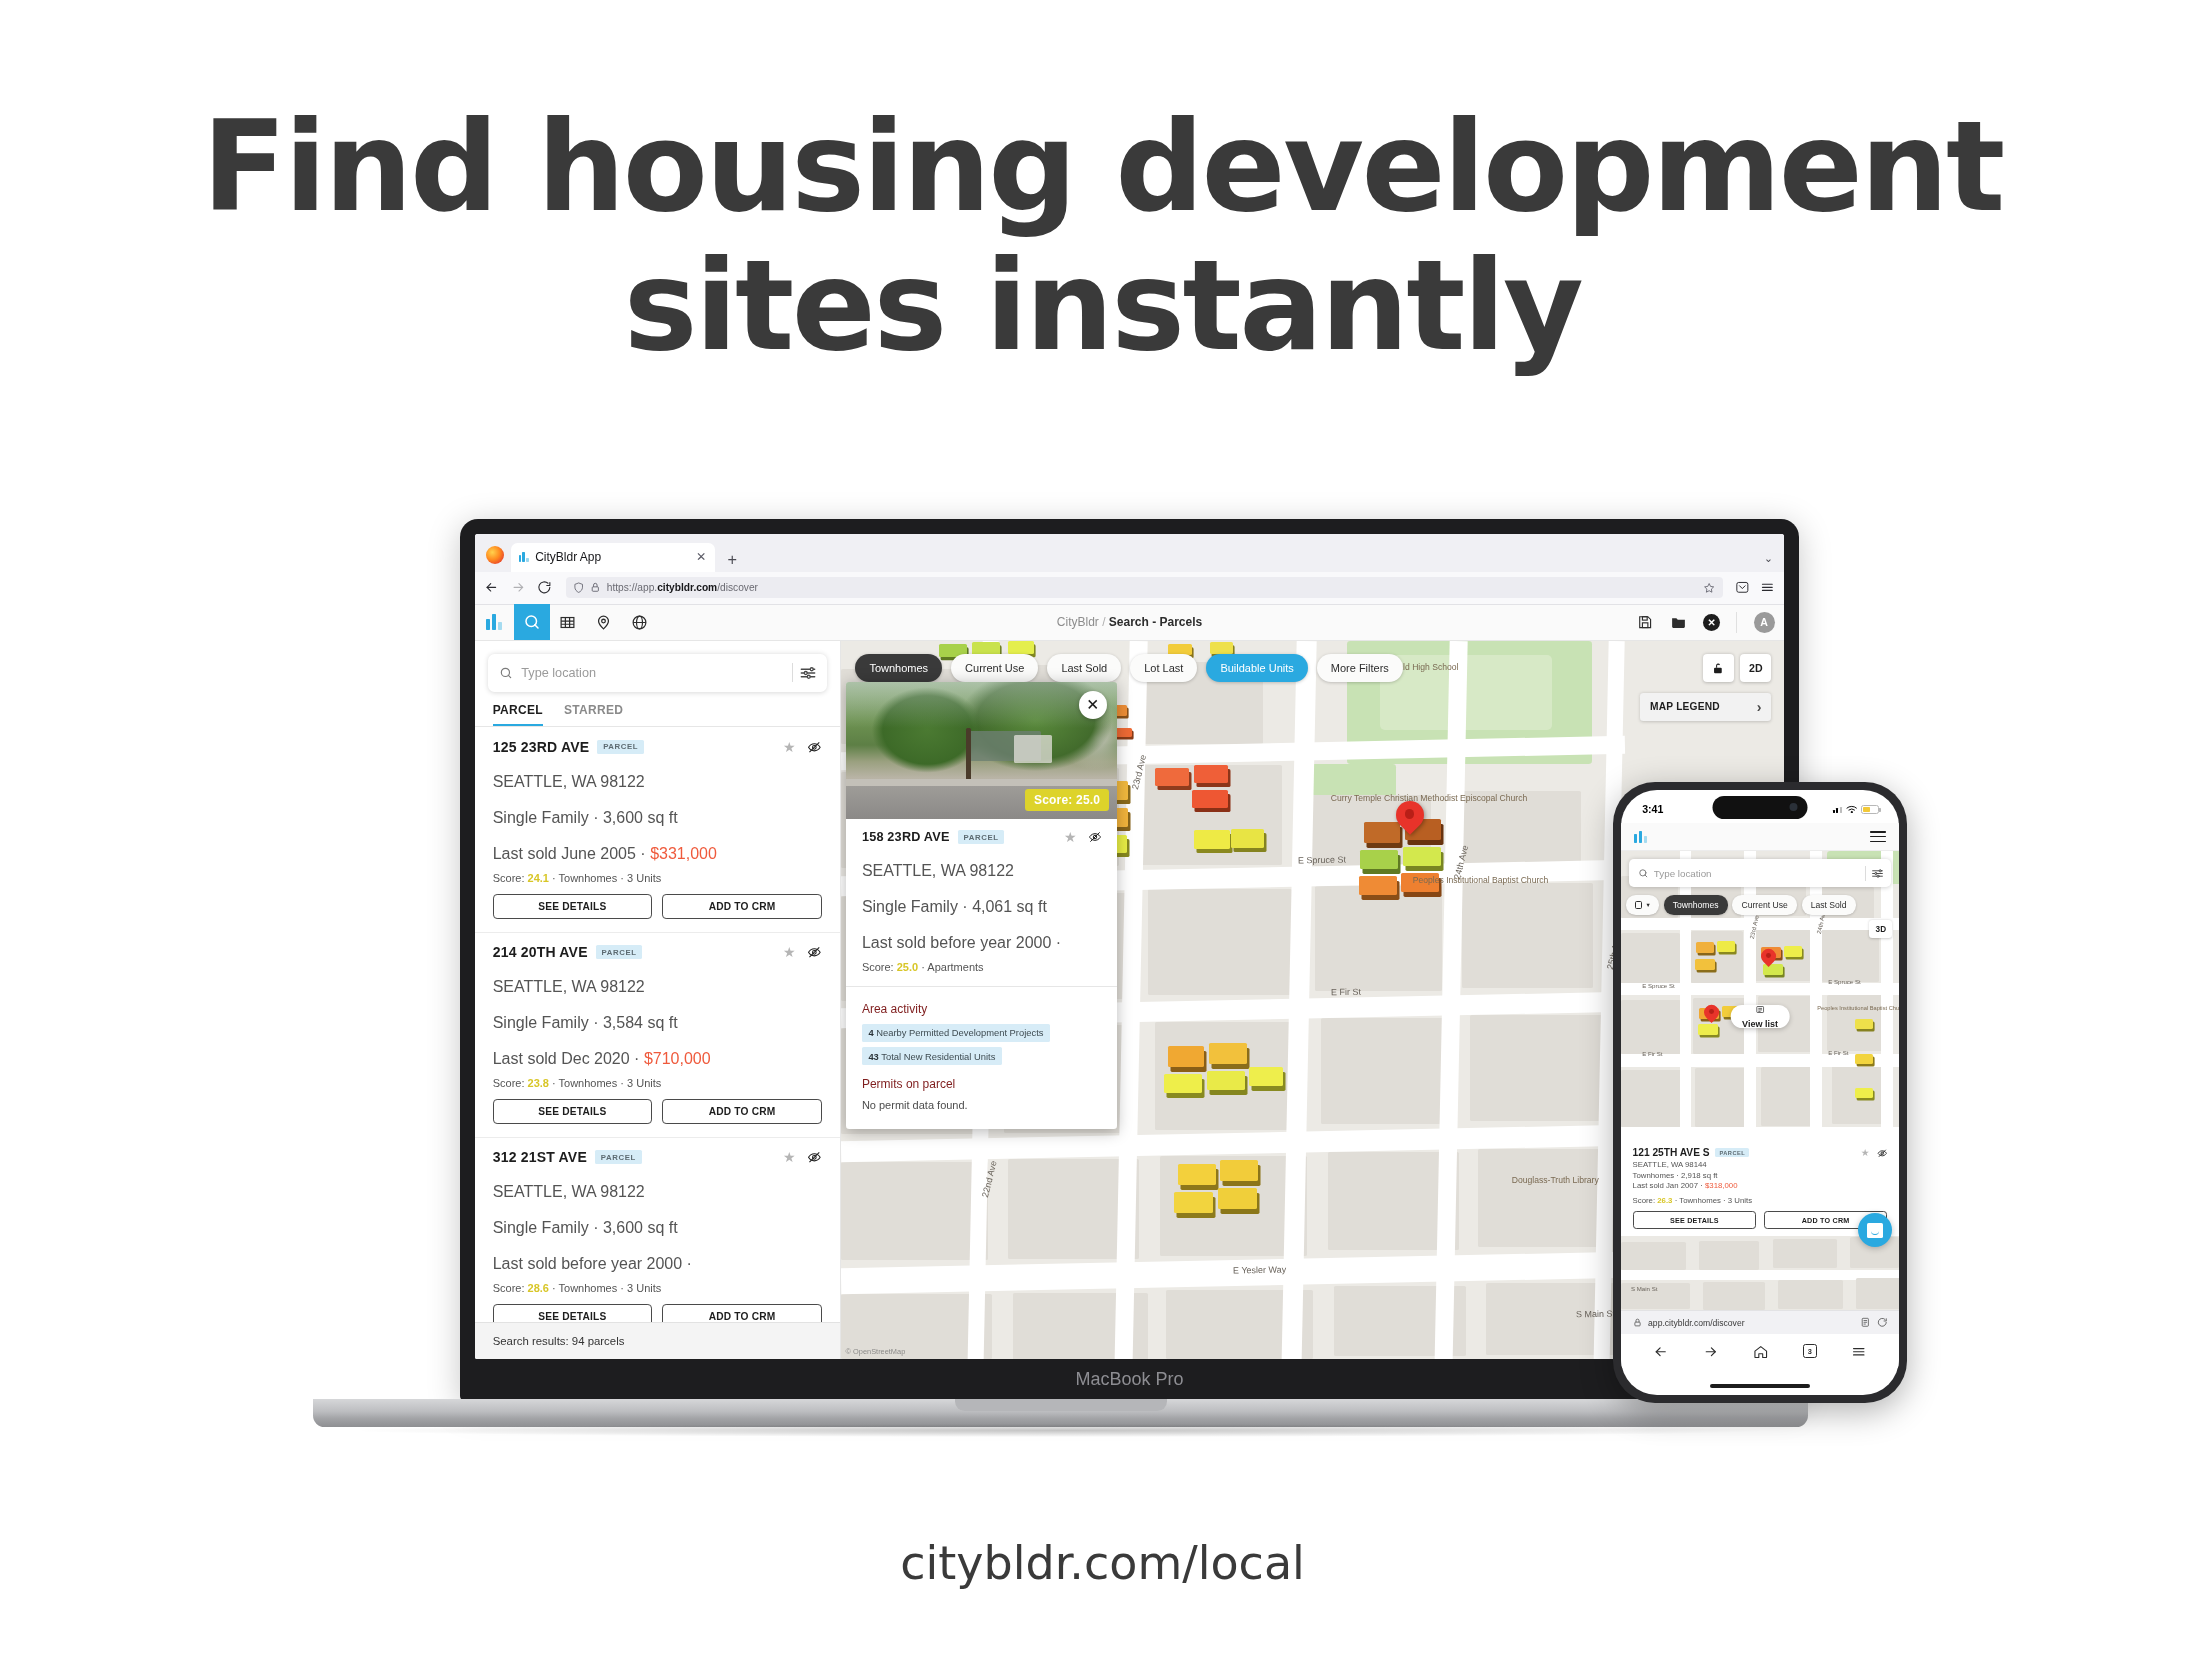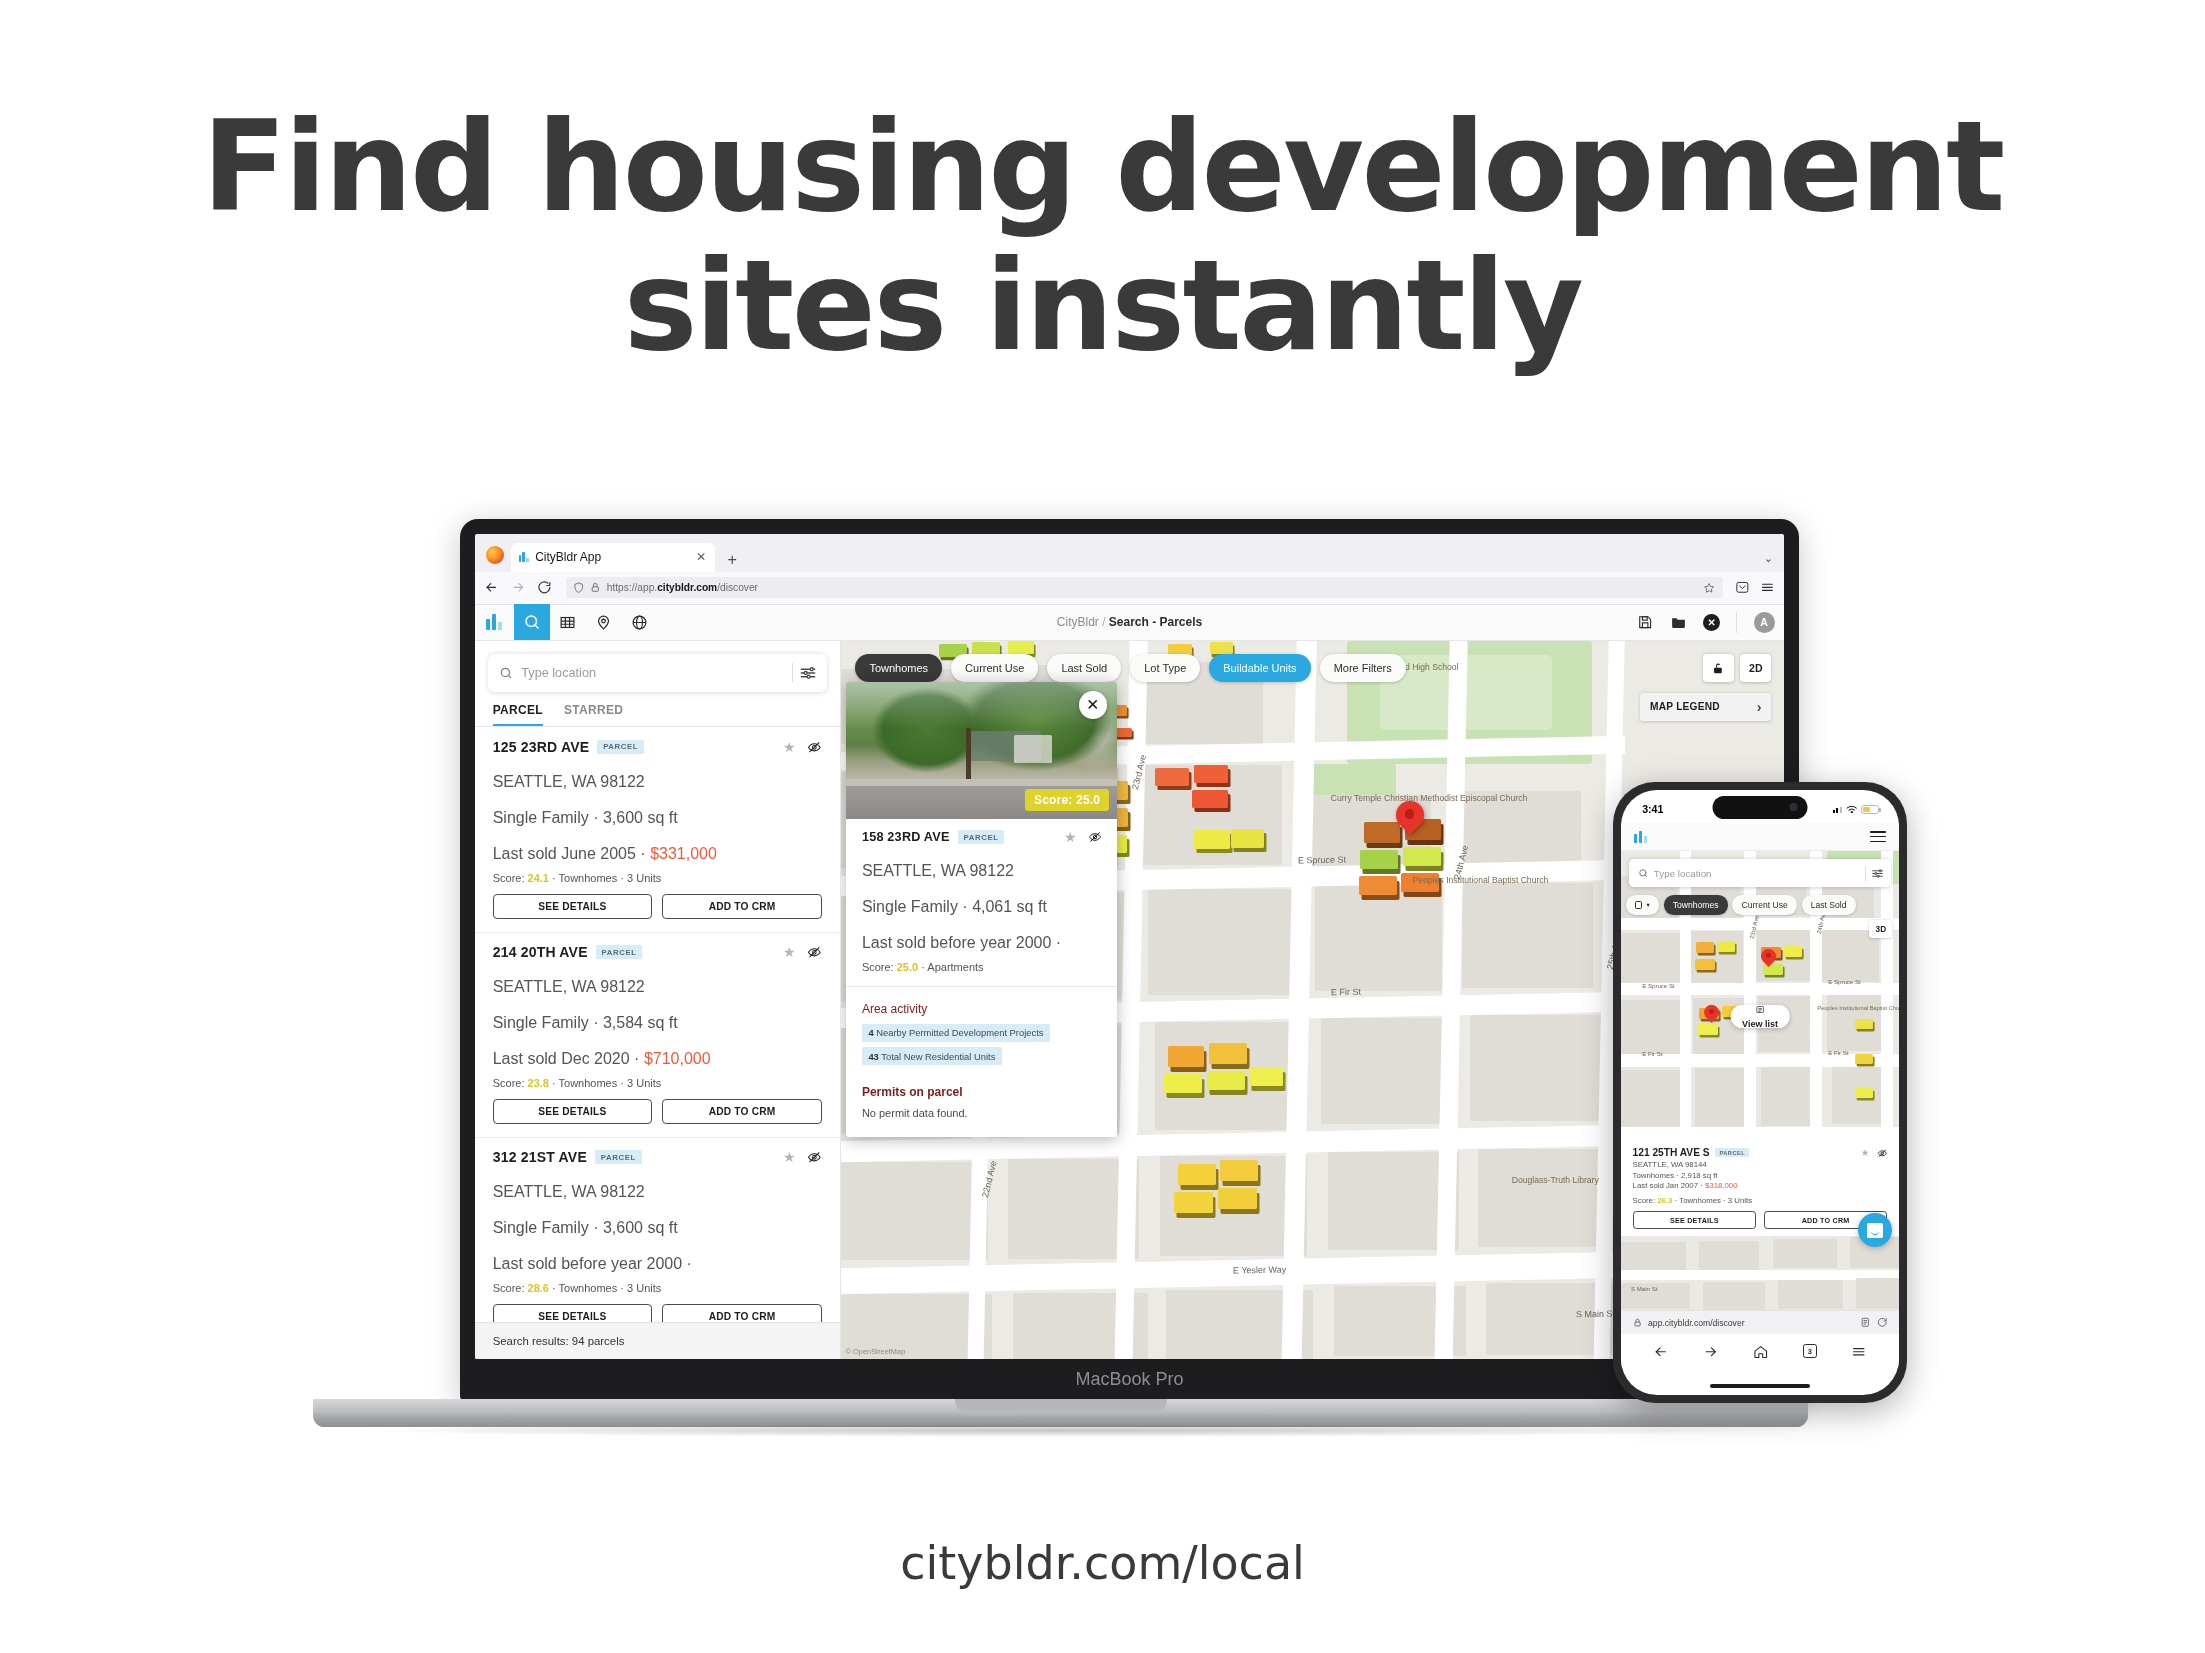--- a/index.html
+++ b/index.html
@@ -937,21 +937,21 @@
             <div class="pin" style="left:555px;top:160px;">
               <div class="head"></div>
                 <div class="dot"></div>
             </div>
           </div>
 
           <div class="chips">
             <div class="chip dark">Townhomes</div>
             <div class="chip">Current Use</div>
             <div class="chip">Last Sold</div>
-            <div class="chip">Lot Type</div>
+            <div class="chip">Lot Last</div>
             <div class="chip blue">Buildable Units</div>
             <div class="chip">More Filters</div>
           </div>
 
           <div class="map-right-ctrls">
             <div class="mctrl">
               <svg width="12.3" height="12.3" viewBox="0 0 24 24" fill="currentColor">
                   <rect x="4" y="11" width="15" height="11" rx="2"></rect>
                   <path d="M8 11V7a4 4 0 0 1 7.6-1.7l-1.9.9A2 2 0 0 0 10 7v4z"></path>
                 </svg>
@@ -994,21 +994,21 @@
               </div>
               <div class="pcard-line">SEATTLE, WA 98122</div>
               <div class="pcard-line">Single Family · 4,061 sq ft</div>
               <div class="pcard-line">Last sold before year 2000 ·</div>
               <div class="pcard-score"><span>Score: </span><span class="sc">25.0</span><span> · Apartments</span></div>
             </div>
             <div class="dp-sect">
               <div class="dp-h">Area activity</div>
               <div><span class="dp-pill"><b>4</b><span> Nearby Permitted Development Projects</span></span></div>
               <div><span class="dp-pill"><b>43</b><span> Total New Residential Units</span></span></div>
-              <div class="dp-h" style="margin-top:14px;font-weight:bold;">Permits on parcel</div>
+              <div class="dp-h" style="margin-top:6px;">Permits on parcel</div>
               <div class="dp-note">No permit data found.</div>
             </div>
           </div>
         </div>
       </div>
     </div>
     <div class="laptop-label">MacBook Pro</div>
   </div>
   <div class="laptop-base">
     <div class="laptop-notch"></div>

